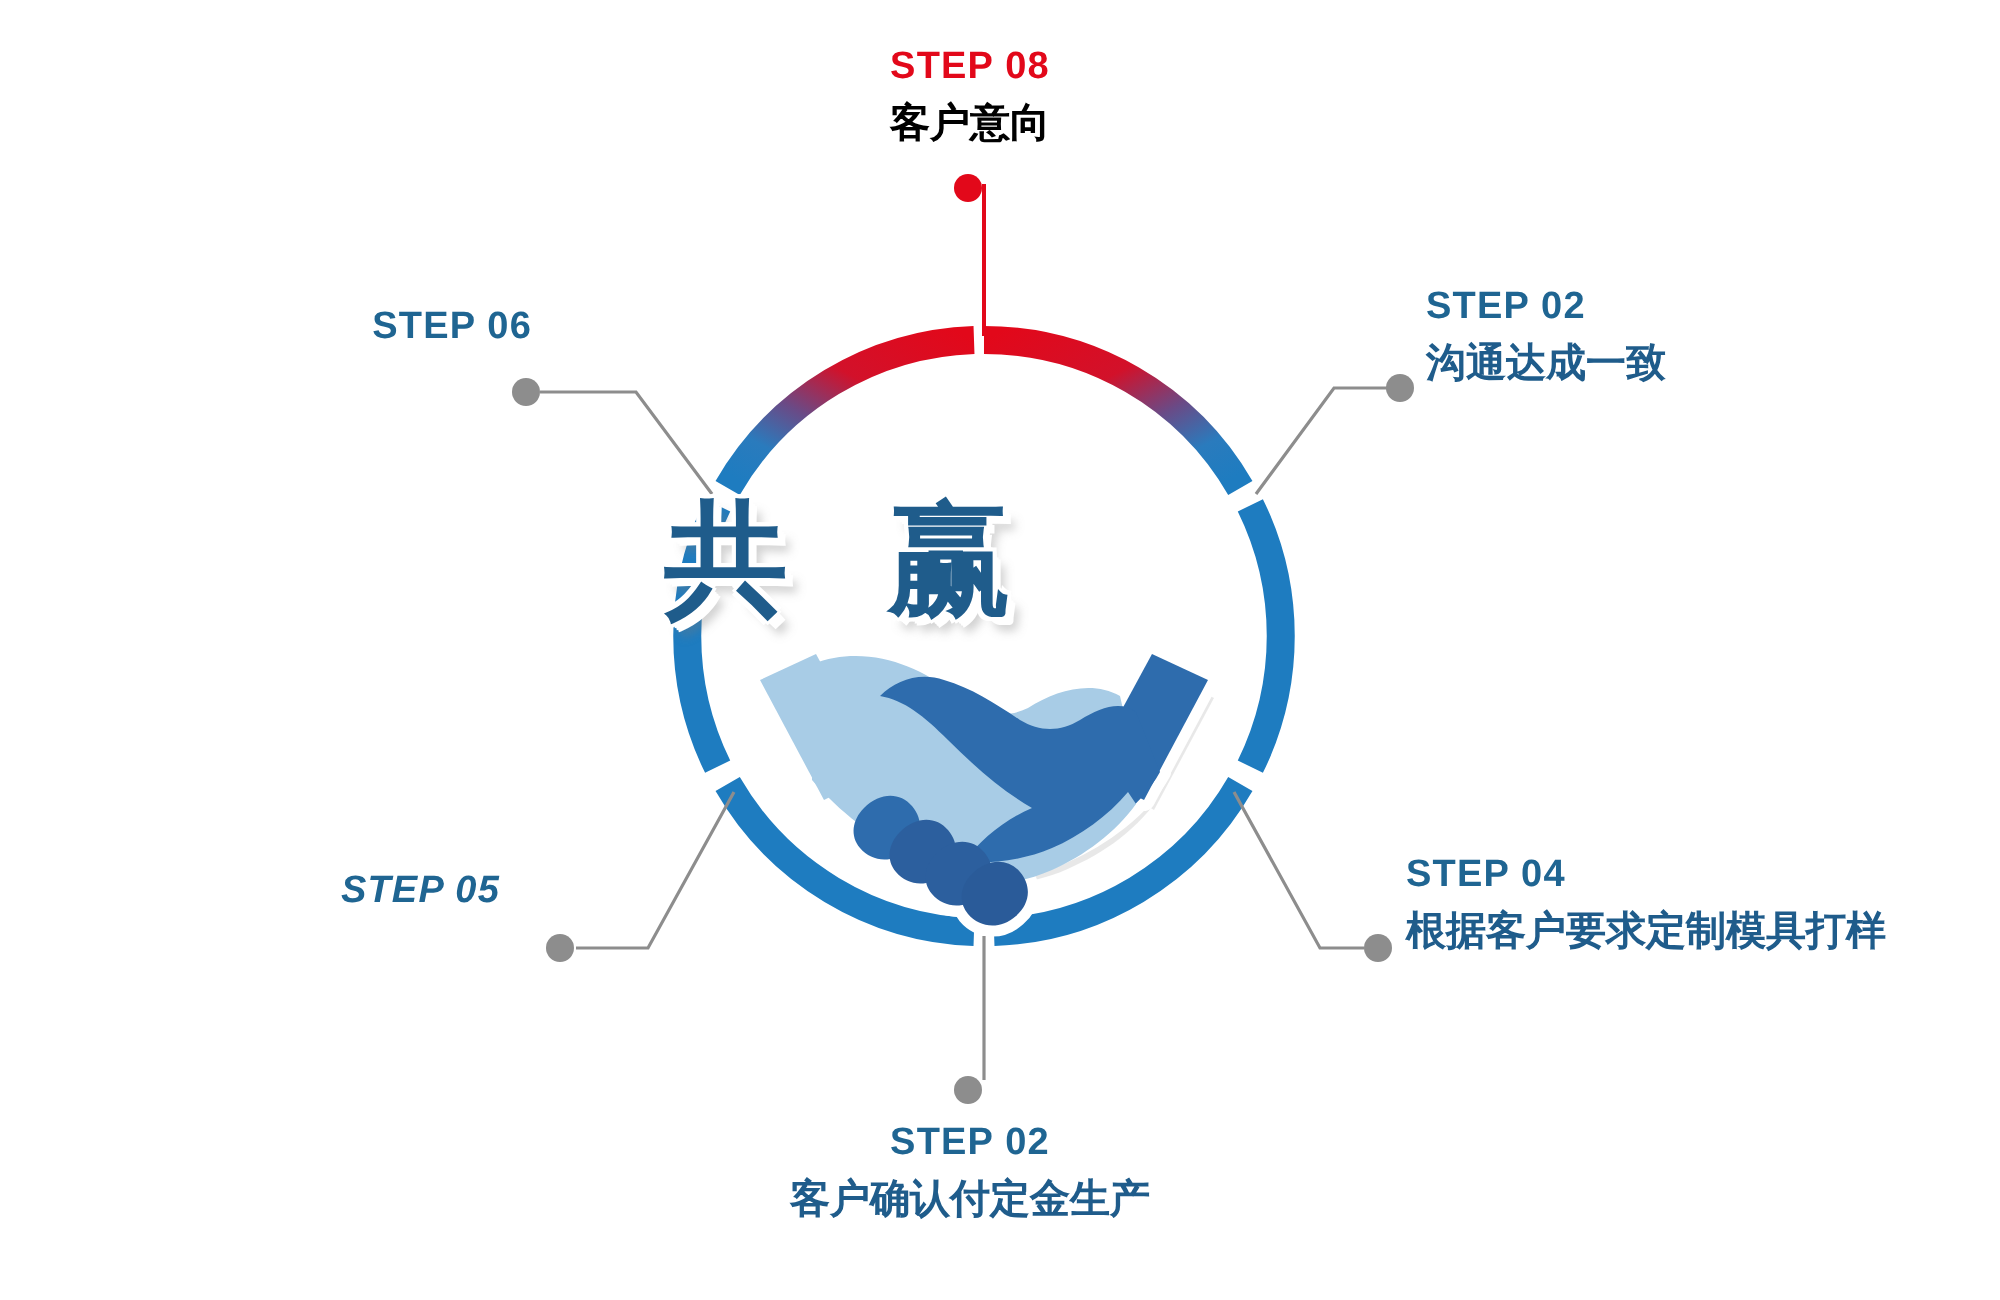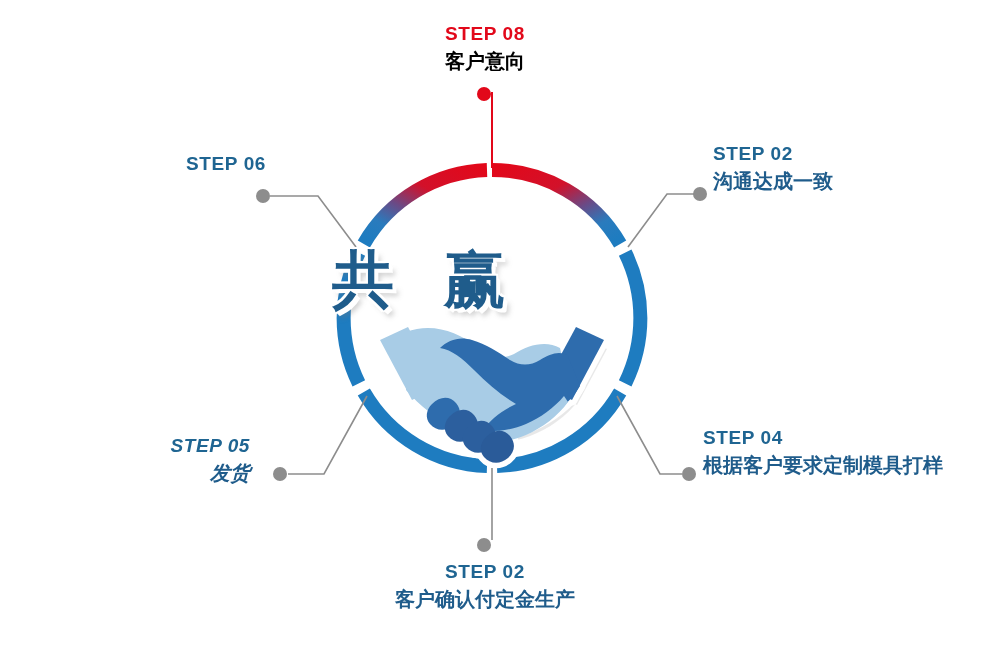--- a/index.html
+++ b/index.html
@@ -216,20 +216,19 @@
     <div class="step-text">根据客户要求定制模具打样</div>
   </div>
 
   <div class="step align-center" id="step-04">
     <div class="step-no">STEP 02</div>
     <div class="step-text">客户确认付定金生产</div>
   </div>
 
   <div class="step align-right" id="step-05">
     <div class="step-no">STEP 05</div>
-    <div class="step-text">发货</div>
   </div>
 
   <div class="step align-right" id="step-06">
     <div class="step-no">STEP 06</div>
   </div>
 
 </div>
 
 </body></html>

